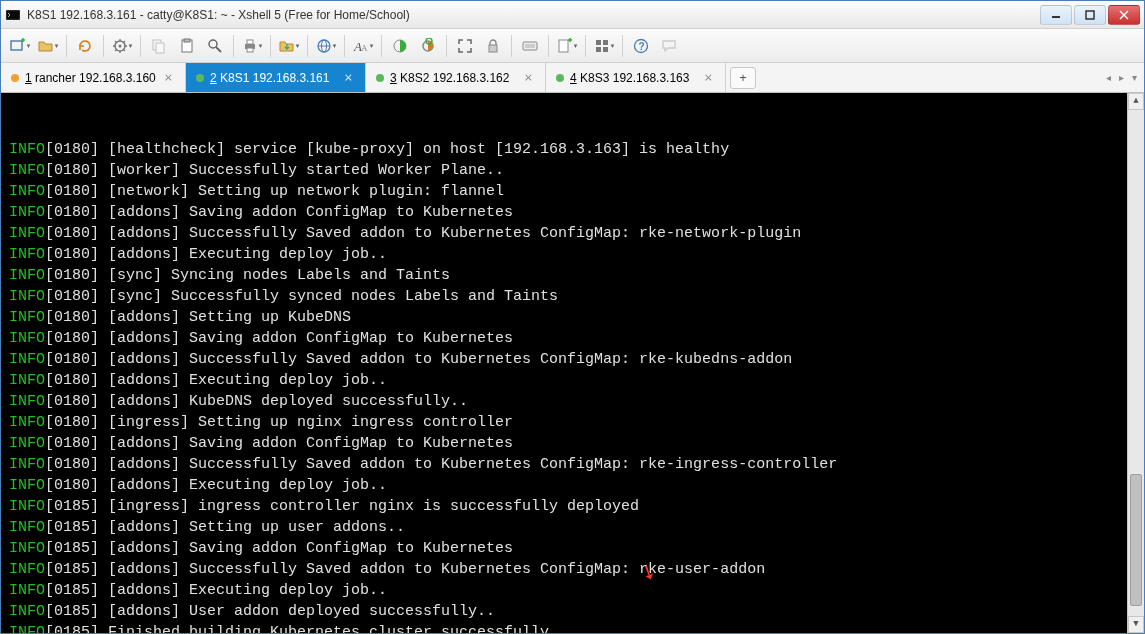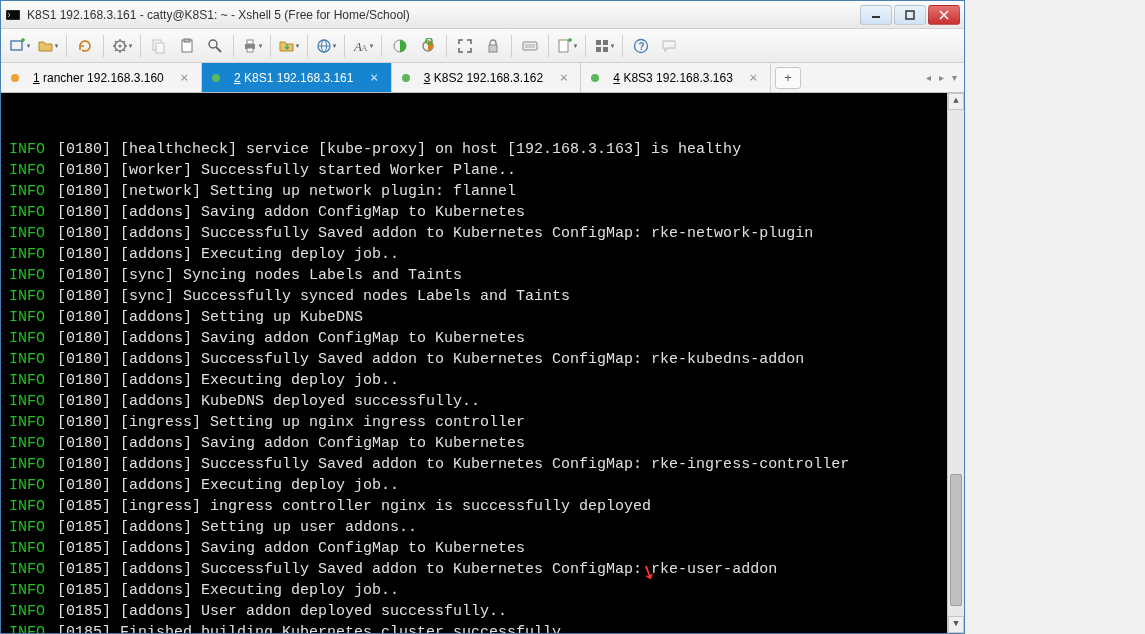--- a/index.html
+++ b/index.html
@@ -1,47 +1,47 @@
 <!DOCTYPE html>
 <html><head>
 <meta charset="utf-8">
 <style>
 * { margin: 0; padding: 0; box-sizing: border-box; }
 body { font-family: "Segoe UI", Tahoma, sans-serif; font-size: 12px; background: #f0f0f0; overflow: hidden; }
-.window { width: 965px; height: 634px; border: 1px solid #4a7fb5; background: #1d4ed8; display: flex; flex-direction: column; }
+.window { width: 1145px; height: 634px; border: 1px solid #4a7fb5; background: #1d4ed8; display: flex; flex-direction: column; }
 .titlebar { height: 28px; background: linear-gradient(to bottom, #fdfdfd, #e8e8e8); display: flex; align-items: center; padding: 0 4px; border-bottom: 1px solid #d0d0d0; }
 .titlebar-icon { width: 16px; height: 16px; margin-right: 6px; display: inline-flex; align-items: center; justify-content: center; }
 .titlebar-title { flex: 1; font-size: 12px; color: #333; }
 .win-controls { display: flex; gap: 2px; }
 .win-btn { width: 32px; height: 20px; display: flex; align-items: center; justify-content: center; border: 1px solid rgba(0,0,0,0.15); border-radius: 3px; cursor: pointer; font-size: 11px; }
 .win-min { background: linear-gradient(to bottom,#eaf3fb,#cfe3f5); }
 .win-max { background: linear-gradient(to bottom,#eaf3fb,#cfe3f5); }
 .win-close { background: linear-gradient(to bottom,#e57373,#c93030); color: #fff; }
 .toolbar { height: 34px; background: linear-gradient(to bottom,#fbfbfb,#ececec); border-bottom: 1px solid #d0d0d0; display: flex; align-items: center; padding: 0 6px; gap: 2px; }
 .tb-btn { width: 26px; height: 26px; display: flex; align-items: center; justify-content: center; border-radius: 3px; cursor: pointer; color: #555; }
 .tb-sep { width: 1px; height: 22px; background: #d0d0d0; margin: 0 3px; }
 .tb-btn svg { width: 16px; height: 16px; }
 .dd-arrow { font-size: 7px; color: #666; margin-left: 1px; }
 .tabbar { height: 30px; background: #f4f4f4; border-bottom: 1px solid #c0c0c0; display: flex; align-items: stretch; position: relative; }
-.tab { display: flex; align-items: center; padding: 0 10px; border-right: 1px solid #d0d0d0; gap: 14px; cursor: pointer; min-width: 180px; position: relative; font-size: 12px; }
+.tab { display: flex; align-items: center; padding: 0 10px; border-right: 1px solid #d0d0d0; gap: 6px; cursor: pointer; min-width: 180px; position: relative; font-size: 12px; }
 .tab.active { background: #1784d0; color: #fff; }
 .tab .dot { width: 8px; height: 8px; border-radius: 50%; }
 .tab .dot.orange { background: #f0a030; }
 .tab .dot.green { background: #5cb85c; }
 .tab .tlabel { flex: 1; }
 .tab .tlabel u { text-decoration: underline; }
 .tab .tclose { font-size: 11px; color: #888; cursor: pointer; padding: 0 2px; }
 .tab.active .tclose { color: #dfefff; }
 .tab-add { width: 26px; display: flex; align-items: center; justify-content: center; border: 1px solid #c8c8c8; margin: 4px; border-radius: 3px; background: #fafafa; cursor: pointer; font-size: 13px; color: #555; height: 22px; align-self: center; }
 .tab-nav { position: absolute; right: 4px; top: 0; bottom: 0; display: flex; align-items: center; gap: 2px; color: #888; }
 .tab-nav span { cursor: pointer; padding: 2px 3px; font-size: 10px; }
 .terminal { flex: 1; background: #000; color: #ccc; font-family: Consolas, "Courier New", monospace; font-size: 15px; line-height: 21px; padding: 4px 8px; overflow: hidden; position: relative; white-space: pre; }
 .terminal .ln { display: block; }
 .info { color: #20c020; margin-top: 43px; }
-.msg { color: #e0e0e0; margin-left: 12px; }
+.msg { color: #e0e0e0; }
 .scrollbar-v { position: absolute; right: 0; top: 0; bottom: 0; width: 17px; background: #e8e8e8; border-left: 1px solid #c8c8c8; display: flex; flex-direction: column; }
 .scroll-btn { height: 17px; background: #f0f0f0; display:flex; align-items:center; justify-content:center; font-size:9px; color:#555; cursor:pointer; border:1px solid #c8c8c8;}
 .scroll-track { flex:1; position: relative; }
 .scroll-thumb { position:absolute; left:2px; right:2px; background:#c0c0c0; border:1px solid #a0a0a0; border-radius:2px; }
 .arrow-anno { position: absolute; left: 640px; top: 470px; color: #ff3030; font-size: 22px; transform: rotate(25deg); pointer-events: none; }
 </style>
 </head>
 <body>
 
 <div class="window">

